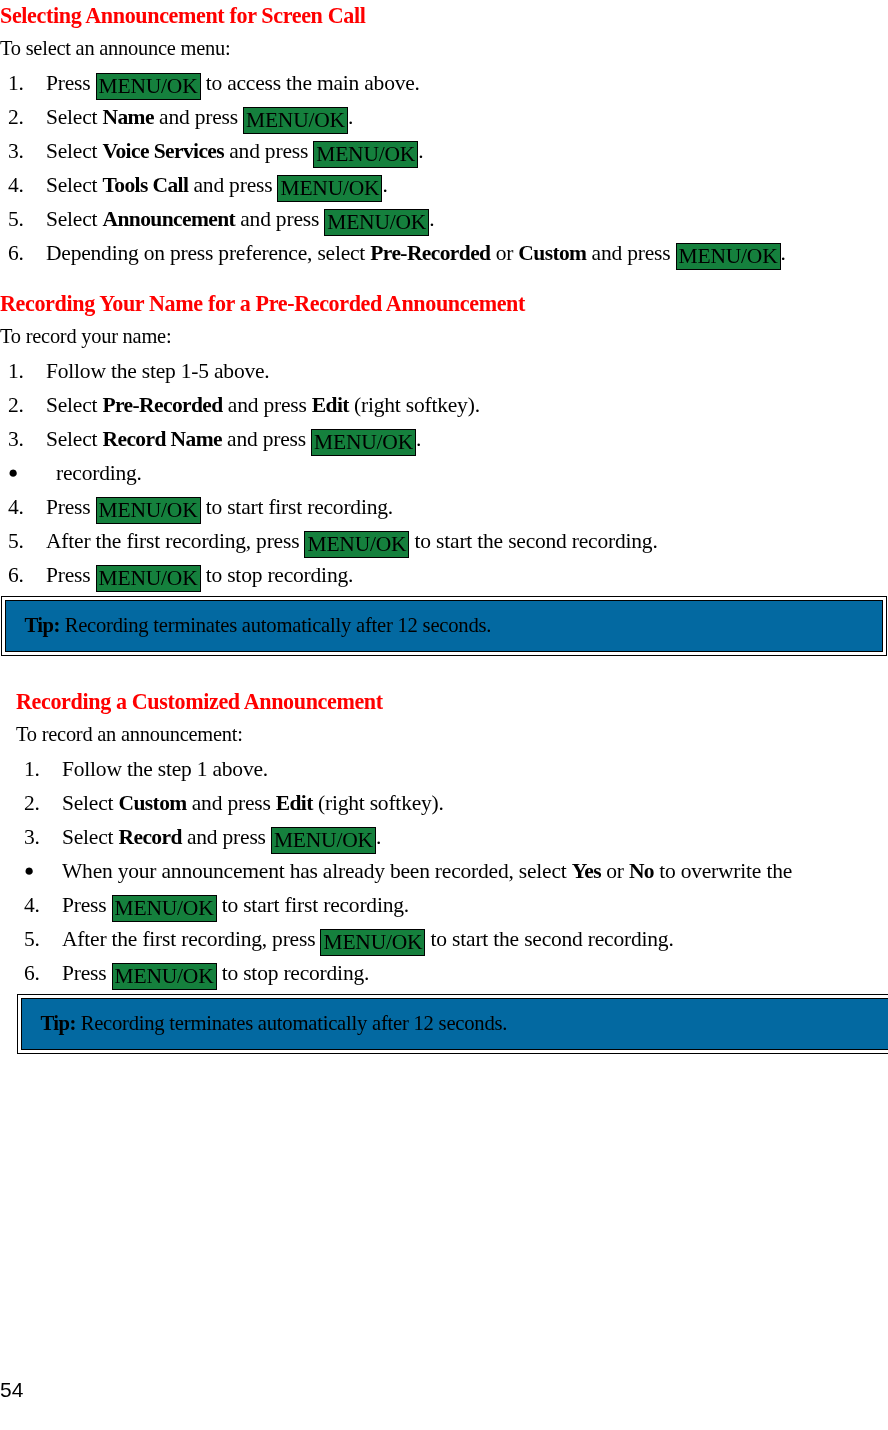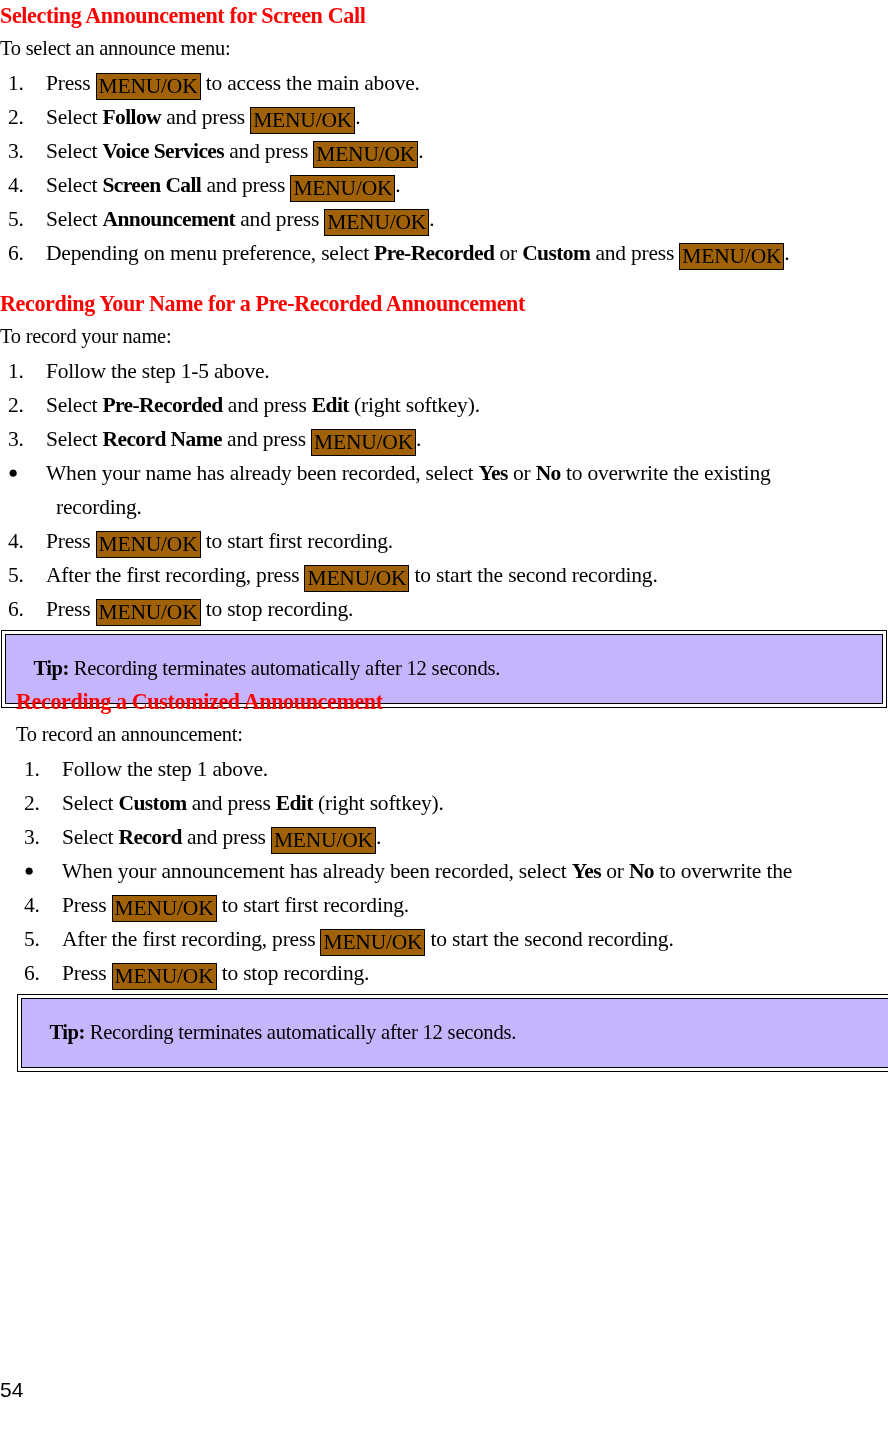--- a/index.html
+++ b/index.html
@@ -107,31 +107,31 @@
 
   
   .keycap {
     display: inline-block;
     border: 1.4px solid #000;
     padding: 0 2px 0 2px;
     line-height: 25px;
     font-size: 21.5px;
     letter-spacing: -0.2px;
     vertical-align: -3px;
-    background: #a16207;
+    background: #15803d;
   }
 
   
   .tipbox {
     border: 1.5px solid #000;
     box-shadow: 0 0 0 0 #000;
-    padding: 16px;
-    margin: 0;
-    position: relative;
-    background: #c4b5fd;
+    padding: 7px;
+    margin: 0;
+    position: relative;
+    background: #0369a1;
   }
   .tipbox::after {
     content: "";
     position: absolute;
     left: -5px; right: -5px; top: -5px; bottom: -5px;
     border: 1.5px solid #000;
     pointer-events: none;
   }
   .tipbox .tiptext {
     font-size: 21.5px;
@@ -164,37 +164,37 @@
   <div class="blk" style="left:0px; top:0px; width:888px;">
     <div class="section-heading">Selecting Announcement for Screen Call</div>
     <div class="intro" style="margin-top:3px;">To select an announce menu:</div>
     <ol class="steps" id="s1-steps" style="margin-top:2px;">
         <li class="step">
           <span class="num">1.</span>
           <span class="txt"><span>Press </span><span class="keycap">MENU/OK</span><span> to access the main above.</span></span>
         </li>
         <li class="step">
           <span class="num">2.</span>
-          <span class="txt"><span>Select </span><span class="b">Follow</span><span> and press </span><span class="keycap">MENU/OK</span><span>.</span></span>
+          <span class="txt"><span>Select </span><span class="b">Name</span><span> and press </span><span class="keycap">MENU/OK</span><span>.</span></span>
         </li>
         <li class="step">
           <span class="num">3.</span>
           <span class="txt"><span>Select </span><span class="b">Voice Services</span><span> and press </span><span class="keycap">MENU/OK</span><span>.</span></span>
         </li>
         <li class="step">
           <span class="num">4.</span>
-          <span class="txt"><span>Select </span><span class="b">Screen Call</span><span> and press </span><span class="keycap">MENU/OK</span><span>.</span></span>
+          <span class="txt"><span>Select </span><span class="b">Tools Call</span><span> and press </span><span class="keycap">MENU/OK</span><span>.</span></span>
         </li>
         <li class="step">
           <span class="num">5.</span>
           <span class="txt"><span>Select </span><span class="b">Announcement</span><span> and press </span><span class="keycap">MENU/OK</span><span>.</span></span>
         </li>
         <li class="step">
           <span class="num">6.</span>
-          <span class="txt"><span>Depending on menu preference, select </span><span class="b">Pre-Recorded</span><span> or </span><span class="b">Custom</span><span> and press </span><span class="keycap">MENU/OK</span><span>.</span></span>
+          <span class="txt"><span>Depending on press preference, select </span><span class="b">Pre-Recorded</span><span> or </span><span class="b">Custom</span><span> and press </span><span class="keycap">MENU/OK</span><span>.</span></span>
         </li>
       </ol>
   </div>
 
   <div class="blk" style="left:0px; top:288px; width:888px;">
     <div class="section-heading">Recording Your Name for a Pre-Recorded Announcement</div>
     <div class="intro" style="margin-top:3px;">To record your name:</div>
     <ol class="steps" id="s2-steps" style="margin-top:2px;">
         <li class="step">
           <span class="num">1.</span>
@@ -203,21 +203,20 @@
         <li class="step">
           <span class="num">2.</span>
           <span class="txt"><span>Select </span><span class="b">Pre-Recorded</span><span> and press </span><span class="b">Edit</span><span> (right softkey).</span></span>
         </li>
         <li class="step">
           <span class="num">3.</span>
           <span class="txt"><span>Select </span><span class="b">Record Name</span><span> and press </span><span class="keycap">MENU/OK</span><span>.</span></span>
         </li>
         <li class="bullet">
           <span class="dot">●</span>
-          <span class="txt"><span> When your name has already been recorded, select </span><span class="b">Yes</span><span> or </span><span class="b">No</span><span> to overwrite the existing</span></span>
           <div style="padding-left: 10px; font-family: Liberation Serif, serif;">recording.</div>
         </li>
         <li class="step">
           <span class="num">4.</span>
           <span class="txt"><span>Press </span><span class="keycap">MENU/OK</span><span> to start first recording.</span></span>
         </li>
         <li class="step">
           <span class="num">5.</span>
           <span class="txt"><span> After the first recording, press </span><span class="keycap">MENU/OK</span><span> to start the second recording.</span></span>
         </li>

